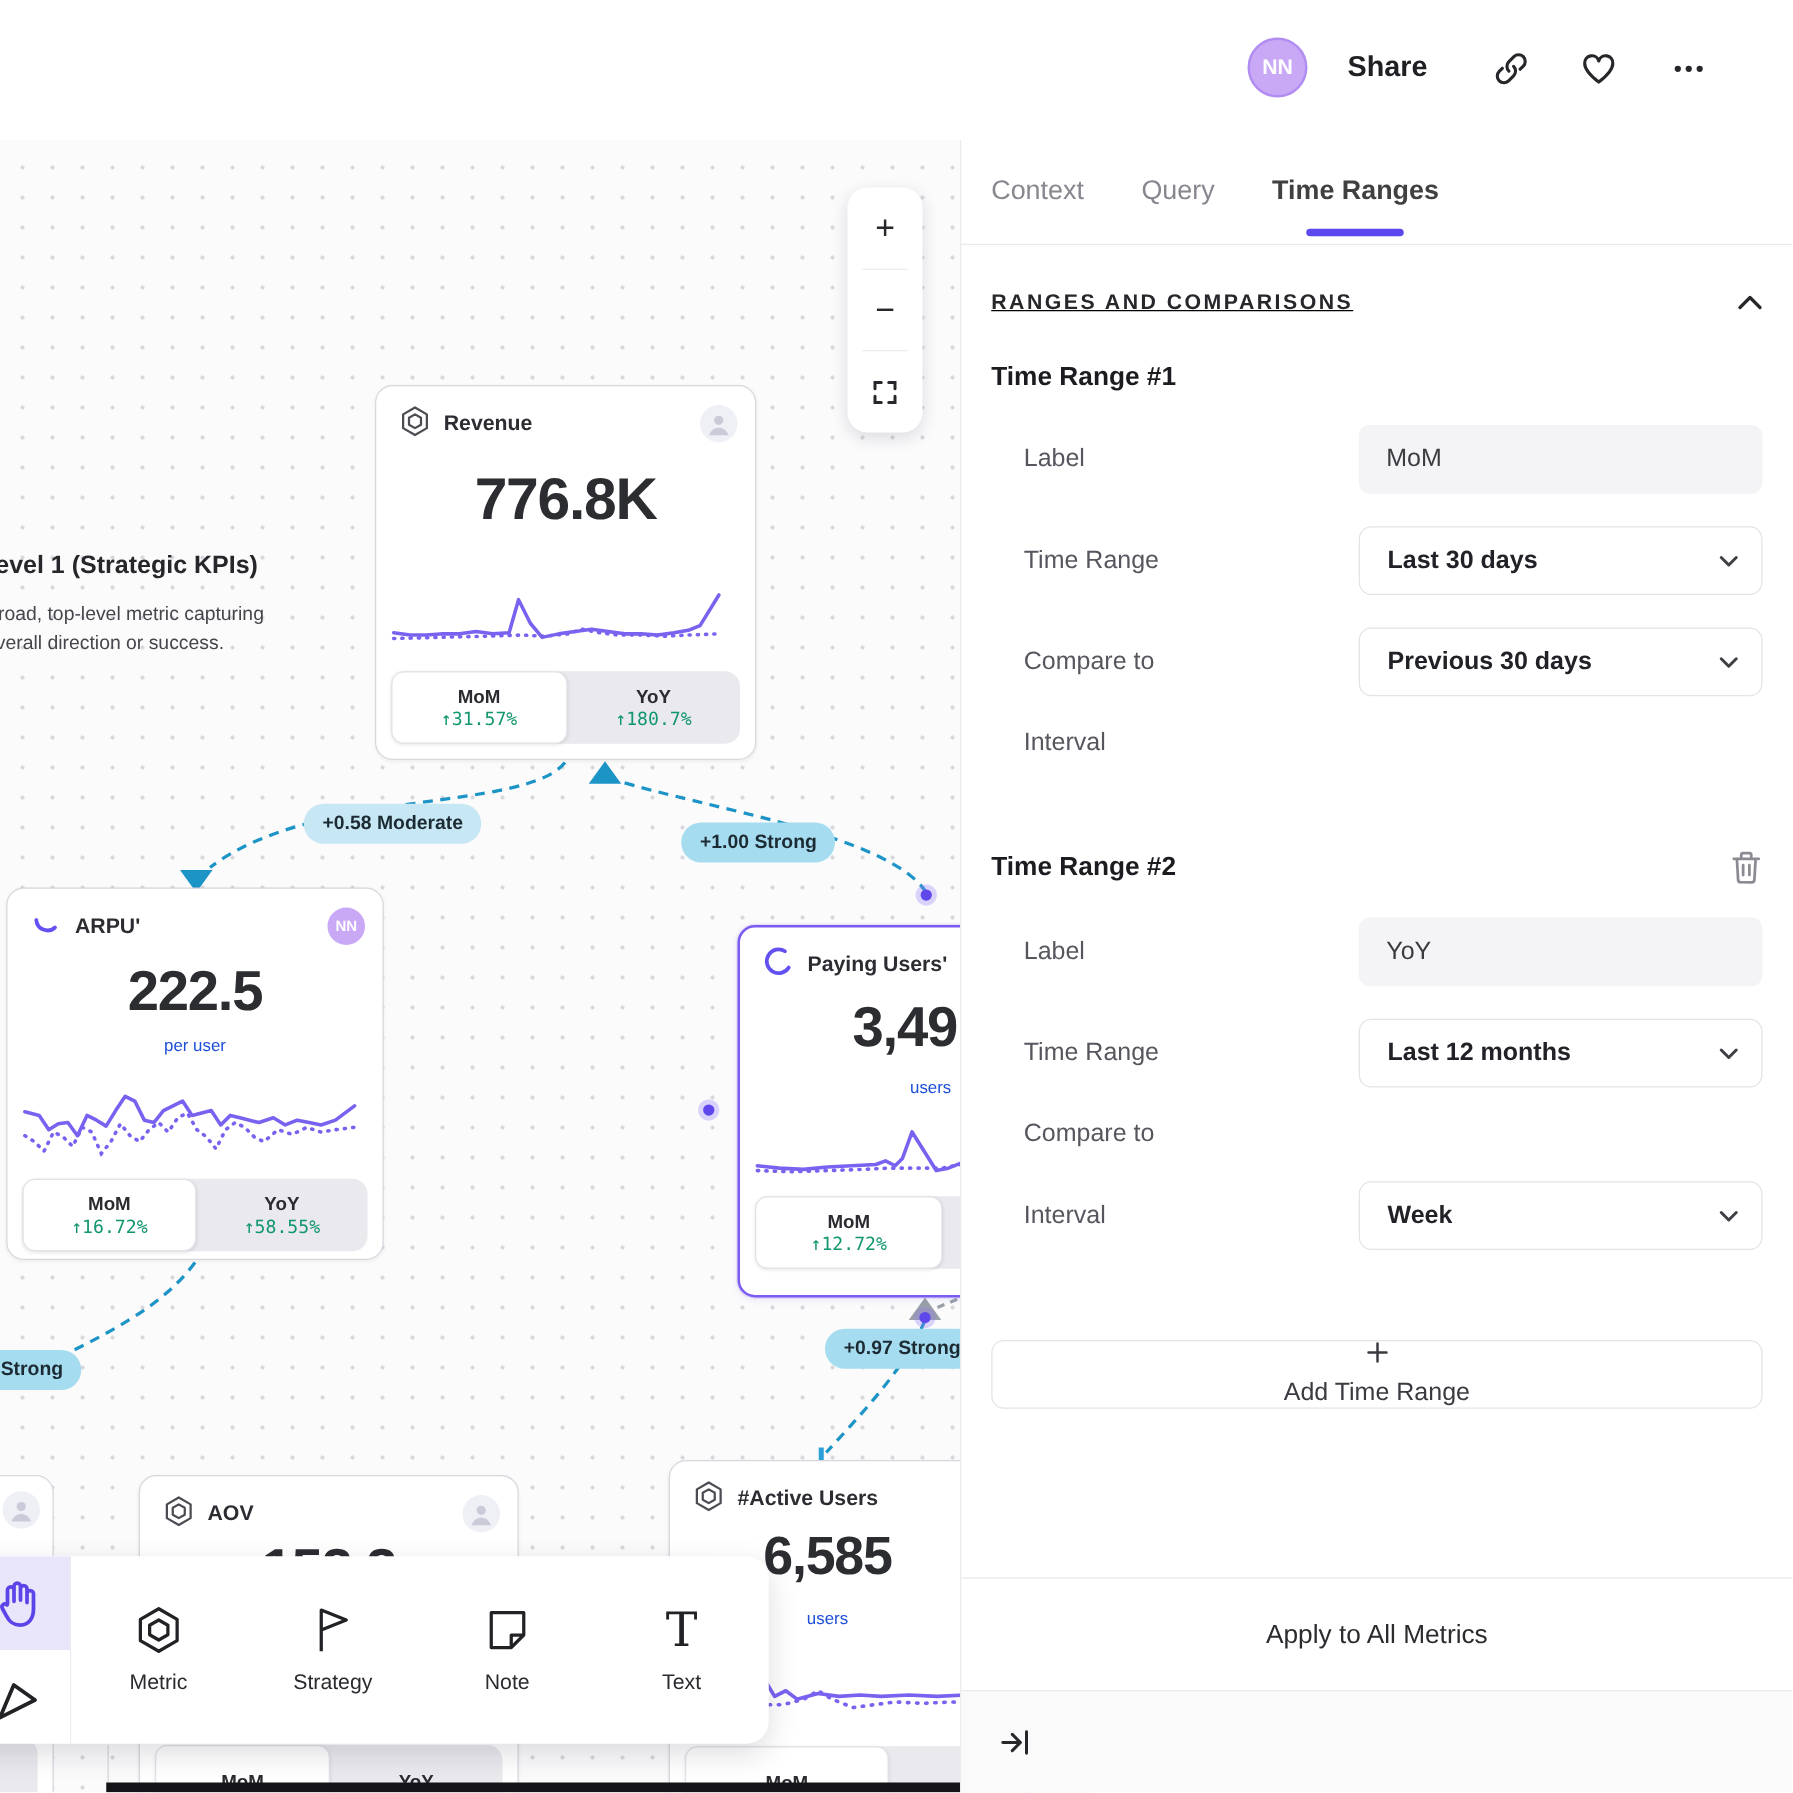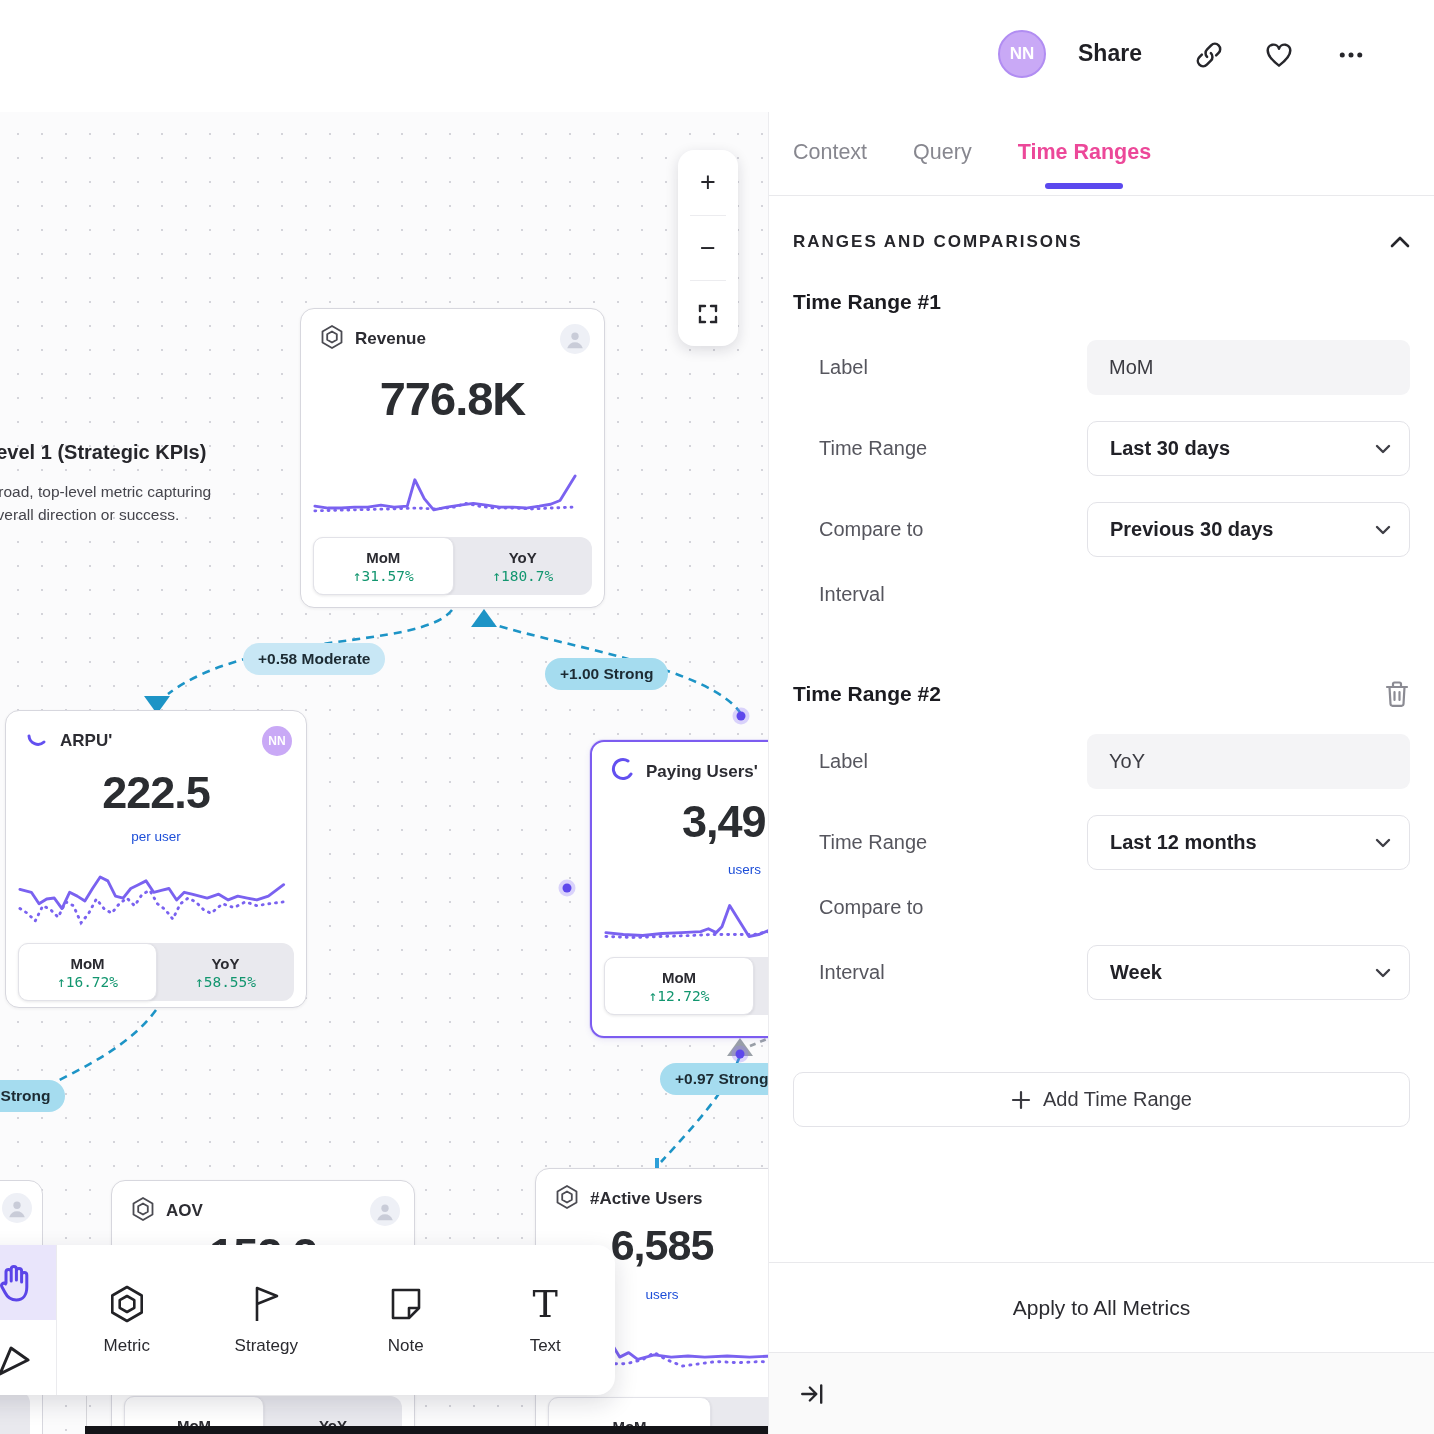--- a/index.html
+++ b/index.html
@@ -70,40 +70,40 @@
     background:#c9a9f6; border:2px solid #b18df2; color:#fff; font-size:17px; font-weight:700;
     display:flex; align-items:center; justify-content:center; }
   .share-label { position:absolute; left:1078px; top:40px; font-size:23px; font-weight:600; color:#1f1f24; }
   .hd-icon { position:absolute; top:40px; width:30px; height:30px; color:#26262b; }
 
   
   .panel { position:absolute; left:768px; top:112px; width:666px; height:1322px; background:#fff;
     border-left:1px solid #ececef; z-index:15; }
   .tabs { display:flex; gap:46px; padding:28px 0 0 24px; border-bottom:1px solid #e9e9ec; height:84px; }
   .tab { font-size:21.5px; color:#87878f; position:relative; padding-bottom:28px; }
-  .tab.active { color:#ec4899; font-weight:600; }
+  .tab.active { color:#404040; font-weight:600; }
   .tab.active::after { content:""; position:absolute; left:50%; transform:translateX(-50%);
     bottom:6px; width:78px; height:6px; border-radius:3px; background:#5b49ee; }
 
   .panel-scroll { padding:0 24px; }
-  .section-row { margin-top:36px; display:flex; align-items:center; justify-content:space-between; }
+  .section-row { margin-top:36px; display:flex; align-items:center; justify-content:space-between;text-decoration:underline; }
   .section-title { font-size:17px; font-weight:700; letter-spacing:2px; color:#26262b; }
   .range-title-row { margin-top:38px; display:flex; align-items:center; justify-content:space-between; }
   .range-title { font-size:21px; font-weight:700; color:#1b1b20; }
   .field-row { margin-top:26px; display:flex; align-items:center; }
   .field-label { width:294px; padding-left:26px; font-size:20px; color:#56565e; }
   .text-input { flex:1; height:55px; background:#f4f4f6; border:none; border-radius:9px;
     padding:0 22px; font-size:20px; color:#3b3b42; font-family:"Liberation Sans", sans-serif; }
   .dropdown { flex:1; height:55px; background:#fff; border:1px solid #e3e3e8; border-radius:10px;
     display:flex; align-items:center; padding:0 18px 0 22px; }
   .dropdown span { font-size:20px; font-weight:700; color:#212127; }
   .dropdown svg { margin-left:auto; }
   .range2-gap { height:36px; }
   .add-btn { margin-top:72px; height:55px; border:1px solid #e3e3e8; border-radius:10px; background:#fff;
-    display:flex; align-items:center; justify-content:center; gap:12px; font-size:20px; font-weight:500; color:#3a3a40; }
+    display:flex; align-items:center; justify-content:center; gap:12px; font-size:20px; font-weight:500; color:#3a3a40;flex-direction:column; }
   .panel-bottom { position:absolute; left:0; right:0; bottom:0; }
   .apply-row { height:90px; border-top:1px solid #e9e9ec; display:flex; align-items:center; justify-content:center;
     font-size:21px; font-weight:500; color:#2b2b30; }
   .panel-bar { height:82px; border-top:1px solid #e9e9ec; background:#fafafa; display:flex; align-items:center; padding-left:30px; }
   .icon-btn { background:none; border:none; display:flex; align-items:center; justify-content:center; }
 </style>
 </head>
 <body>
 
 <div class="app">

